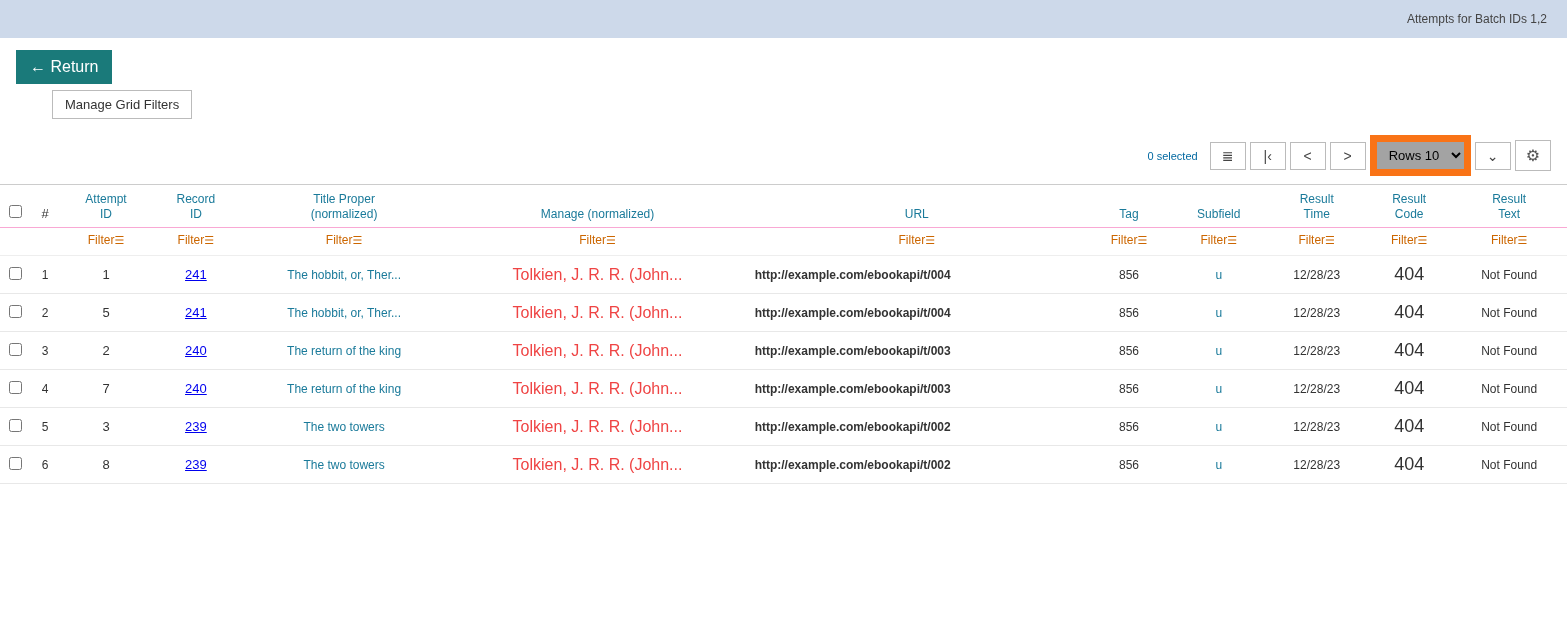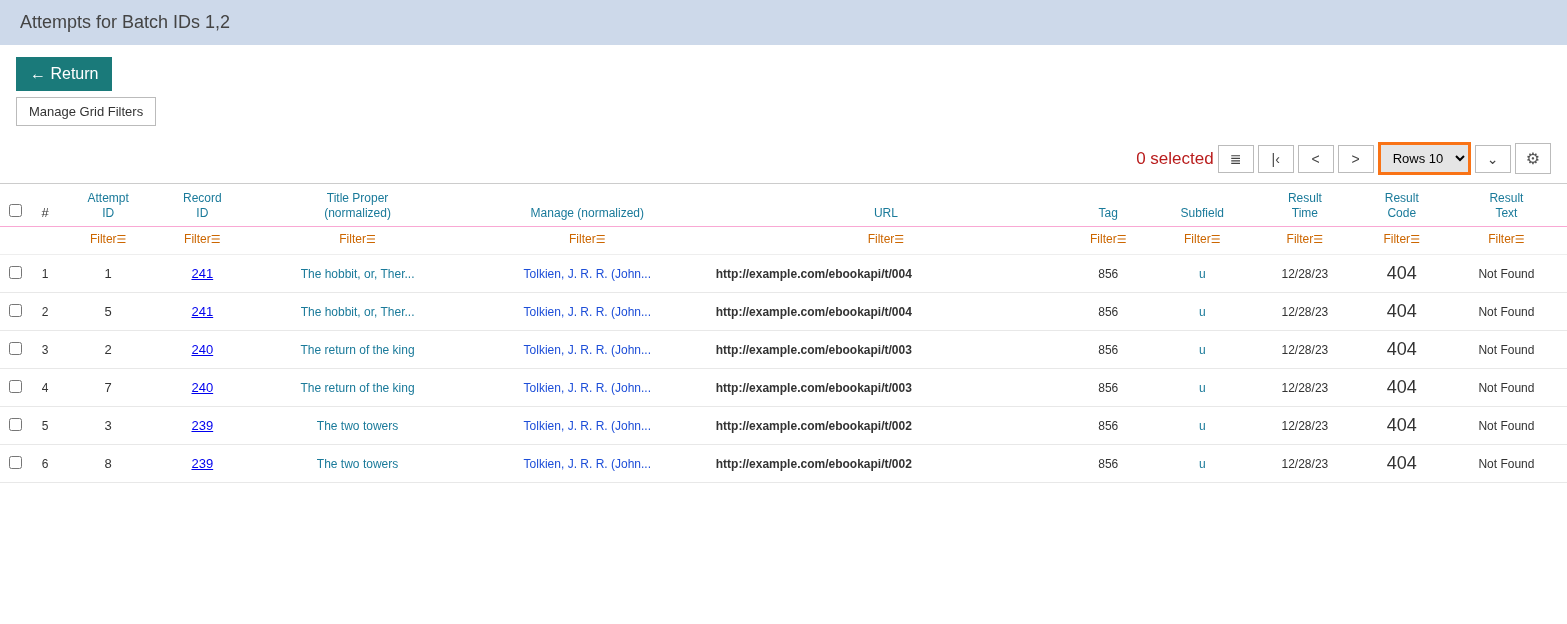--- a/index.html
+++ b/index.html
@@ -1,22 +1,22 @@
 <!DOCTYPE html>
 <html><head>
   <meta charset="utf-8">
   <style>
     * { box-sizing: border-box; margin: 0; padding: 0; }
     body { font-family: Arial, sans-serif; font-size: 13px; background: #fff; color: #333; }
 
     .page-header {
       background: #cdd9ea;
-      text-align: left;
+      text-align: right;
       padding: 12px 20px;
-      font-size: 18px;
+      font-size: 12px;
       color: #444;
       font-weight: normal;
     }
 
     .toolbar {
       padding: 12px 16px;
       display: flex;
       flex-direction: column;
       gap: 6px;
     }
@@ -35,49 +35,51 @@
     }
 
     .btn-manage-filters {
       background: #fff;
       color: #333;
       border: 1px solid #bbb;
       padding: 6px 12px;
       cursor: pointer;
       font-size: 13px;
       width: fit-content;
+      margin-left: 36px;
     }
 
     .grid-controls {
       display: flex;
       align-items: center;
       justify-content: flex-end;
       padding: 4px 16px 8px 16px;
       gap: 4px;
     }
 
     .selected-count {
-      font-size: 17px;
-      color: #b91c1c;
+      font-size: 11px;
+      color: #0369a1;
+      margin-right: 8px;
     }
 
     .ctrl-btn {
       background: #fff;
       border: 1px solid #bbb;
       padding: 5px 10px;
       cursor: pointer;
       font-size: 14px;
       color: #444;
       min-width: 36px;
       text-align: center;
     }
 
     .rows-select {
-      background: #e5e5e5;
-      border: 3px solid #f97316;
+      background: #a3a3a3;
+      border: 7px solid #f97316;
       padding: 5px 8px;
       font-size: 13px;
       cursor: pointer;
     }
 
     .gear-btn {
       background: #fff;
       border: 1px solid #bbb;
       padding: 5px 10px;
       cursor: pointer;
@@ -141,21 +143,21 @@
       font-size: 12px;
       font-weight: bold;
     }
 
     tbody td.td-title a, tbody td.td-recordid a {
       color: #1a7a9a;
       text-decoration: none;
       font-size: 12px;
     }
 
-    tbody td.td-author { font-size: 12px; color: #1d4ed8; }
+    tbody td.td-author { font-size: 16px; color: #ef4444; }
     tbody td.td-tag { font-size: 12px; }
     tbody td.td-subfield { font-size: 12px; color: #1a7a9a; }
     tbody td.td-time { font-size: 12px; white-space: nowrap; }
     tbody td.td-code { font-size: 18px; }
     tbody td.td-text { font-size: 12px; }
     tbody td.td-num { font-size: 12px; color: #333; }
 
     .checkbox-cell { text-align: center; }
   </style>
 </head>

